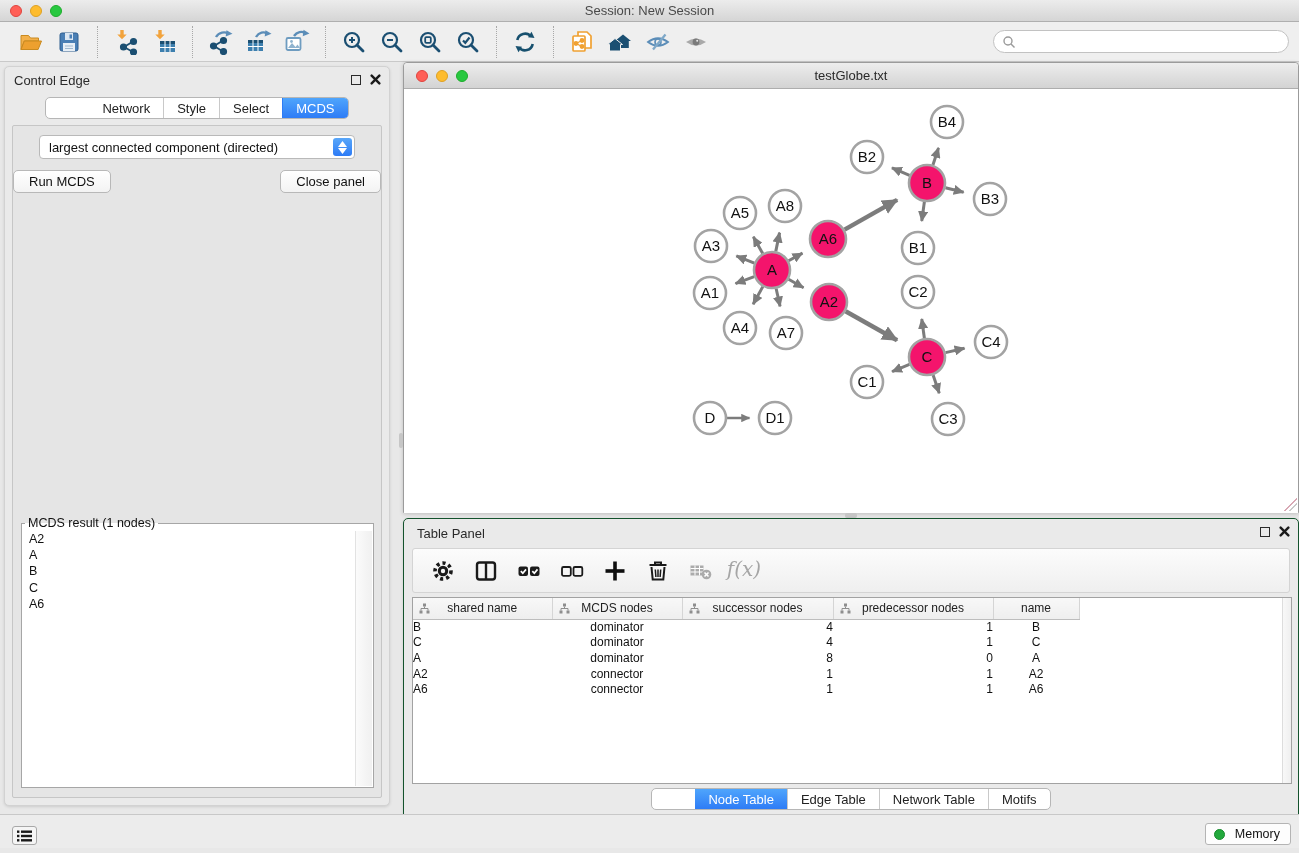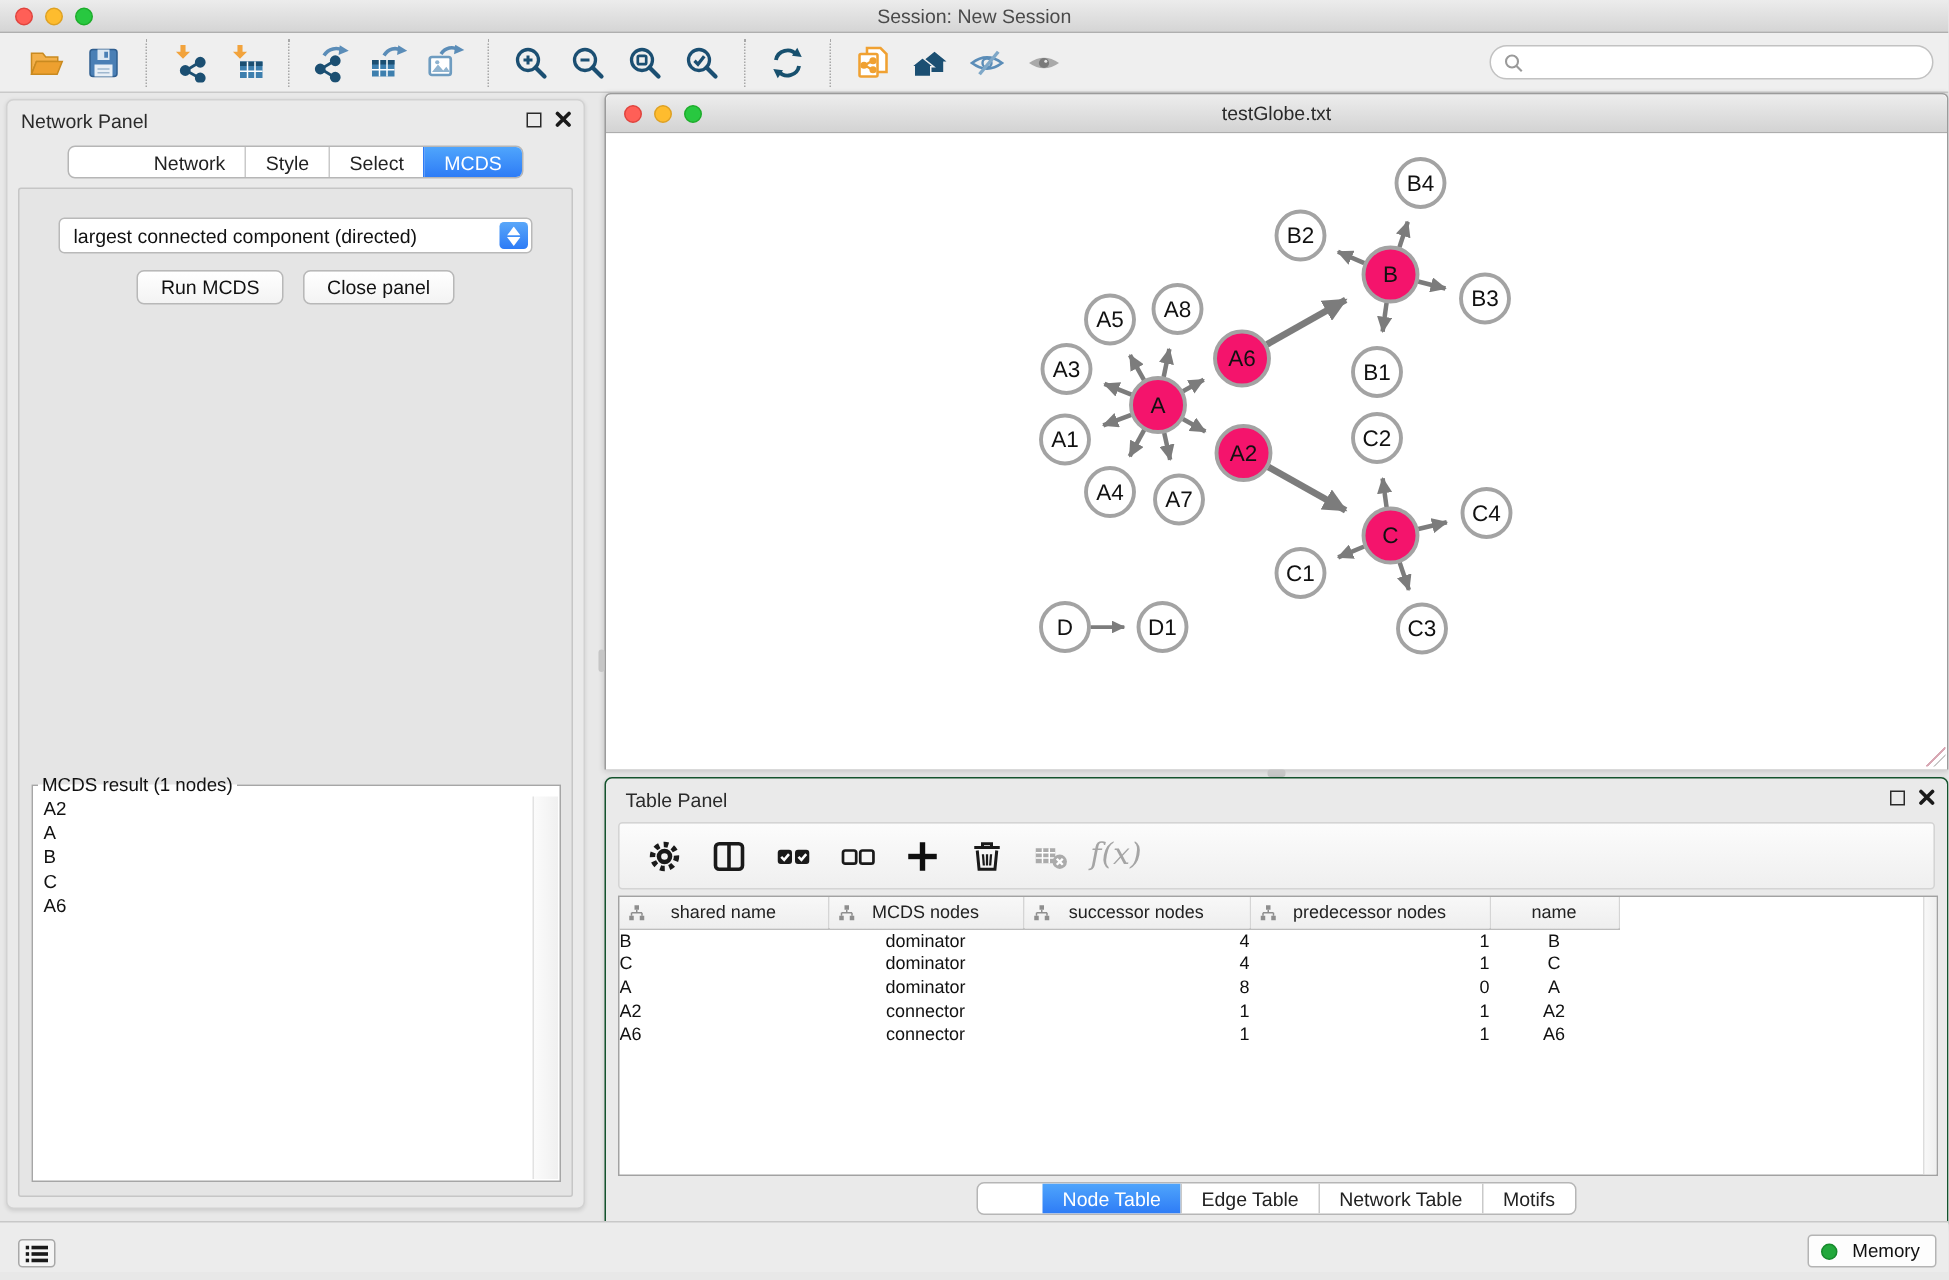--- a/index.html
+++ b/index.html
@@ -34,26 +34,26 @@
     background:#EAEAEA; border:1px solid #D2D2D2; border-radius:5px; box-shadow:0 1px 3px rgba(0,0,0,.12); }
   .cp-title { position:absolute; left:9px; top:6px; font-size:13px; color:#2A2A2A; }
   .seg { display:inline-flex; background:#FFF; border:1px solid #B6B6B6; border-radius:5px; overflow:hidden; height:22px; font-size:13px; }
   .seg-item { padding:0 13px; line-height:21px; color:#222; border-left:1px solid #C9C9C9; white-space:nowrap; }
   .seg-item:first-child { border-left:none;margin-left:43px; }
   .seg-item.selected { background:linear-gradient(#4FA5FC,#2E7CF6); color:#FFF; border-left-color:#2E7CF6; }
   .cp-tabs-row { position:absolute; left:0; right:0; top:30px; text-align:center; }
   .cp-content { position:absolute; left:7px; right:7px; top:58px; bottom:7px;
     background:#E5E5E5; border:1px solid #C6C6C6; border-radius:2px; }
   .opt-label { text-align:center; padding-top:13px; font-size:13px; color:#111; }
-  .dropdown { position:relative; margin:19px auto 0; width:316px; height:24px; background:#FFF;
+  .dropdown { position:relative; margin:9px auto 0; width:316px; height:24px; background:#FFF;
     border:1px solid #B9B9B9; border-radius:4px; }
   .dropdown .dd-text { position:absolute; left:9px; top:4px; font-size:13px; color:#111; white-space:nowrap; }
   .dd-stepper { position:absolute; right:2px; top:2px; width:19px; height:18px; border-radius:3px;
     background:linear-gradient(#59A7F9,#2D7BF6); display:flex; flex-direction:column; align-items:center; justify-content:center; gap:1px; }
-  .btn-row { margin-top:11px; display:flex; justify-content:center; gap:13px; }
+  .btn-row { margin-top:11px; display:flex; justify-content:space-between; gap:13px; }
   .mac-btn { height:23px; padding:0 15px; background:linear-gradient(#FFFFFF,#F3F3F3);
     border:1px solid #B8B8B8; border-radius:5px; font-size:13px; color:#111; line-height:21px; }
   .mcds-result { position:absolute; left:8px; right:7px; top:390px; bottom:9px;
     background:#FFF; border:1px solid #A6A6A6; }
   .mcds-result legend { font-size:12.5px; color:#111; padding:0 3px; margin-left:3px; }
   .mcds-list { list-style:none; padding:1px 0 0 7px; font-size:12.5px; line-height:16.2px; color:#111; }
   .mcds-scroll { position:absolute; right:1px; top:1px; bottom:1px; width:17px;
     background:linear-gradient(to right,#FBFBFB,#F0F0F0); border-left:1px solid #E2E2E2; }
 
   
@@ -274,21 +274,21 @@
   </div>
   <div class="search-box">
     <svg width="14" height="14" viewBox="0 0 14 14">
         <circle cx="6" cy="6" r="4" fill="none" stroke="#9A9A9A" stroke-width="1.4"></circle>
         <line x1="9" y1="9" x2="12.5" y2="12.5" stroke="#9A9A9A" stroke-width="1.4"></line>
       </svg>
   </div>
 </div>
 
 <div class="control-panel">
-  <div class="cp-title">Network Panel</div>
+  <div class="cp-title">Control Edge</div>
   <div class="panel-head-icons">
     <div class="float-box"></div>
     <svg width="11" height="11" viewBox="0 0 10 10">
         <line x1="1.5" y1="1.5" x2="8.5" y2="8.5" stroke="#1A1A1A" stroke-width="2.2" stroke-linecap="round"></line>
         <line x1="8.5" y1="1.5" x2="1.5" y2="8.5" stroke="#1A1A1A" stroke-width="2.2" stroke-linecap="round"></line>
       </svg>
   </div>
   <div class="cp-tabs-row"><span class="seg" id="cp-tabs">
         <span class="seg-item">Network</span>
         <span class="seg-item">Style</span>

